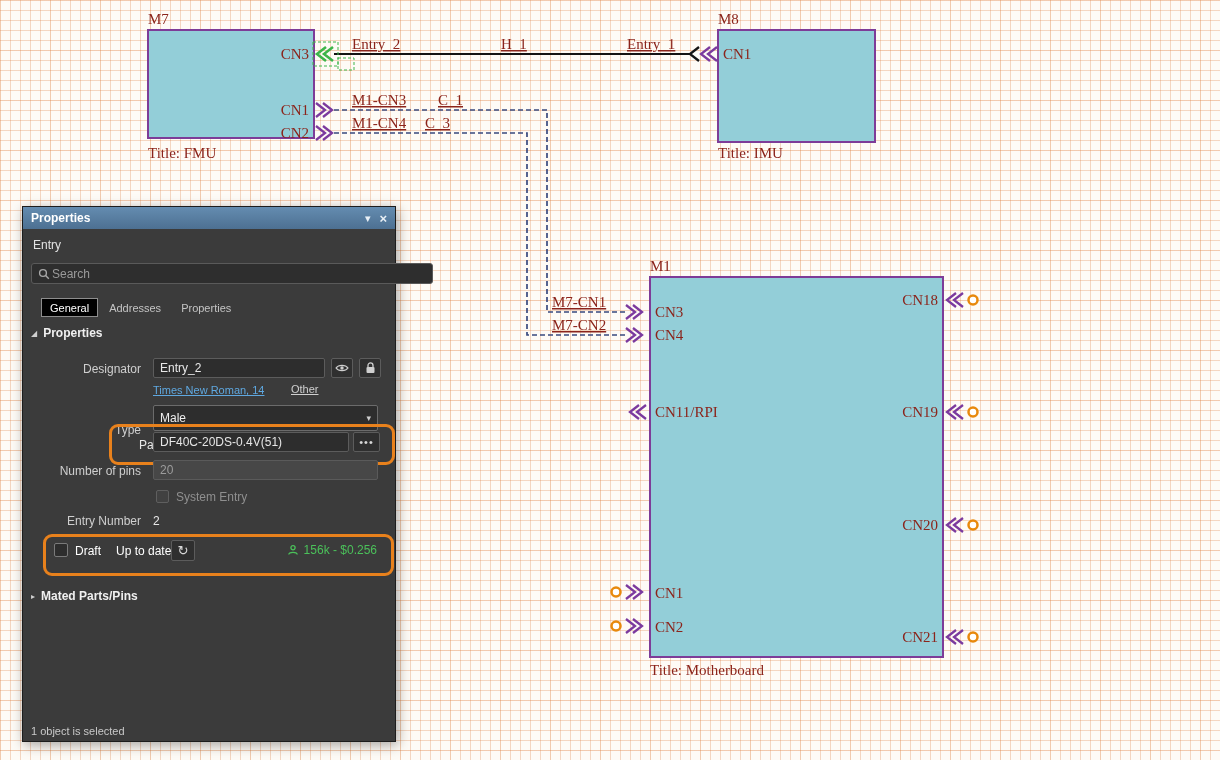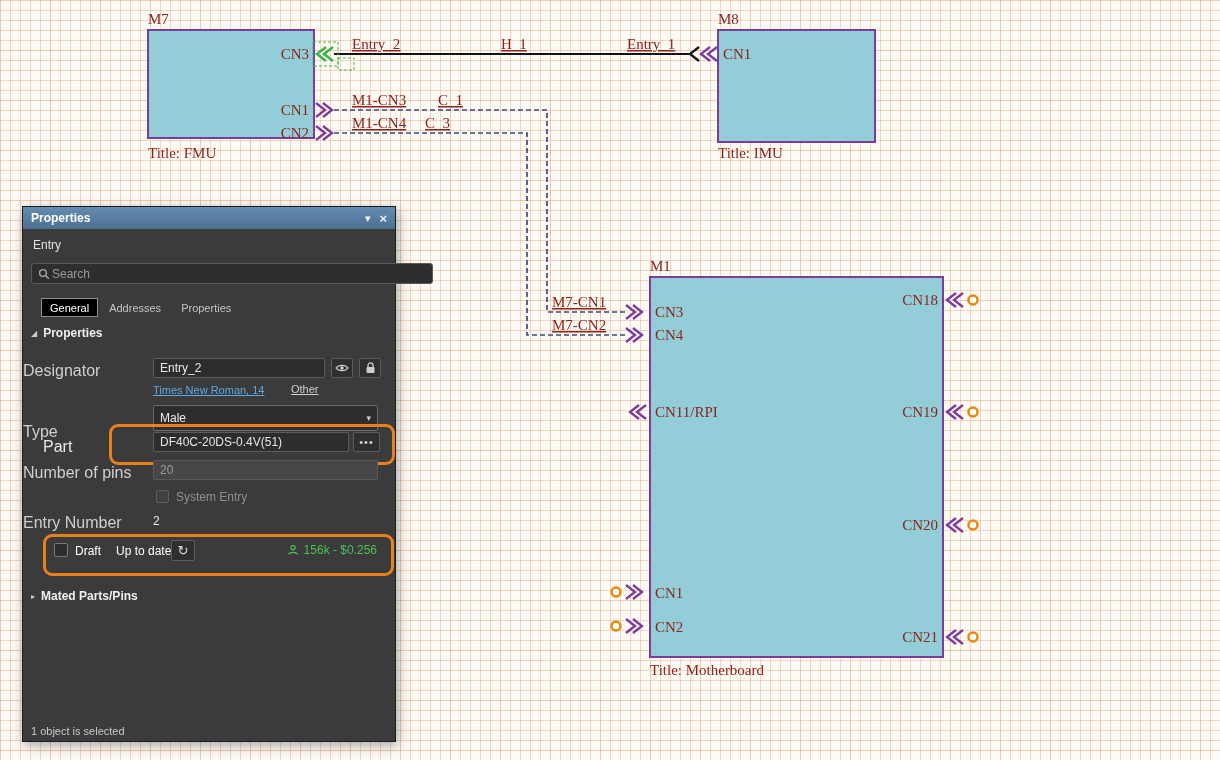--- a/index.html
+++ b/index.html
@@ -48,21 +48,21 @@
     flex:1;background:transparent;border:none;outline:none;color:#dcdcdc;font-size:12px;
     font-family:"Liberation Sans","DejaVu Sans",sans-serif;
   }
   .searchbox input::placeholder{color:#9a9a9a;}
   .tabs{position:absolute;left:18px;top:91px;display:flex;gap:2px;}
   .tab{height:17px;display:flex;align-items:center;padding:0 8px;font-size:11px;color:#c4c4c4;
        border:1px solid transparent;}
   .tab.active{background:#000000;border-color:#8d8d8d;color:#fff;}
   .sect{position:absolute;left:8px;font-weight:bold;color:#f0f0f0;font-size:12px;display:flex;align-items:center;gap:6px;}
   .sect .tri{font-size:8px;color:#cfcfcf;}
-  .plabel{position:absolute;left:0;width:118px;color:#cfcfcf;font-size:16px;}
+  .plabel{position:absolute;left:0;width:118px;text-align:right;color:#cfcfcf;font-size:12px;}
   .pinput{
     position:absolute;height:20px;box-sizing:border-box;background:#2d2d2d;
     border:1px solid #5c5c5c;border-radius:2px;color:#e8e8e8;font-size:12px;
     padding:0 6px;font-family:"Liberation Sans","DejaVu Sans",sans-serif;
   }
   input.pinput{outline:none;}
   .pinput.disabled{background:#474747;color:#9c9c9c;border-color:#5a5a5a;}
   .sqbtn{
     position:absolute;height:20px;box-sizing:border-box;background:#2f2f2f;
     border:1px solid #5c5c5c;border-radius:2px;color:#d8d8d8;

